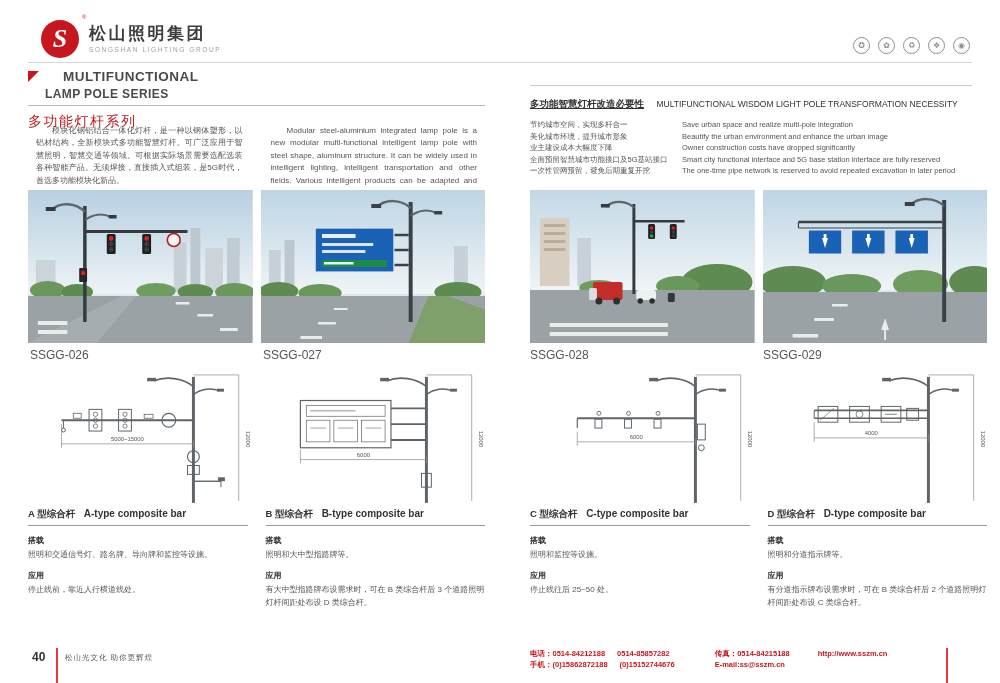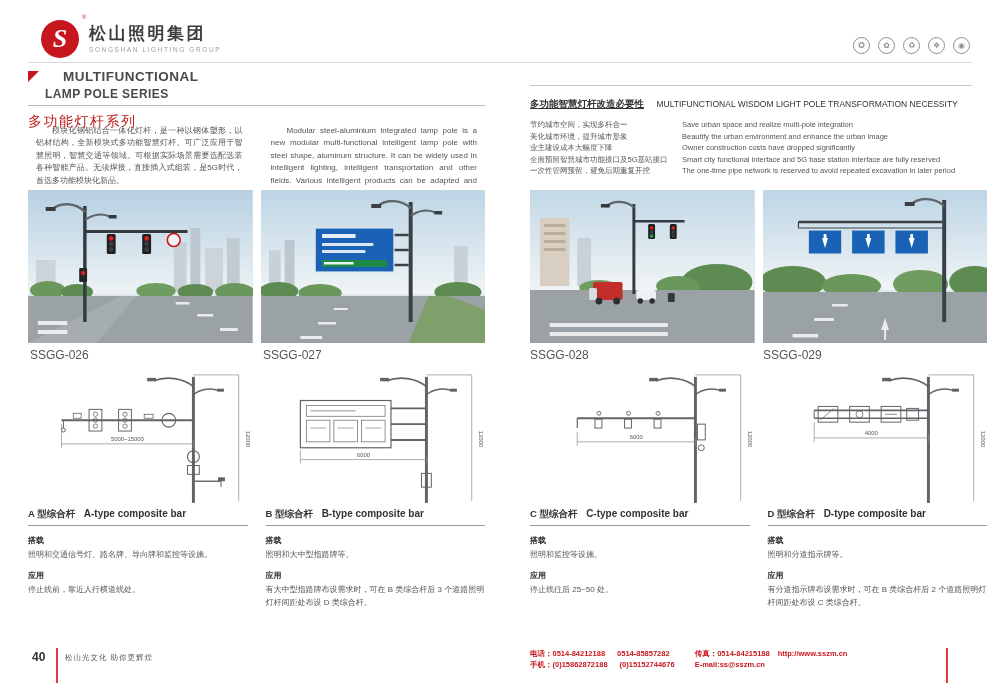--- a/index.html
+++ b/index.html
@@ -61,21 +61,21 @@
   .card-title{border-bottom:1px solid #9a9a9a;padding-bottom:4px;font-size:9.5px;color:#333;}
   .card-title .cn{font-weight:bold;margin-top:8px;}
   .card-title .en{font-weight:bold;font-size:10px;margin-left:6px;}
   .card h5{font-size:8px;font-weight:bold;color:#333;margin:9px 0 3px;}
   .card p{font-size:8px;color:#555;margin:0;line-height:1.55;}
 
   
   .f-no-l{position:absolute;left:32px;top:650px;font-size:12px;font-weight:bold;color:#333;}
   .f-redline-l{position:absolute;left:56px;top:648px;width:2px;height:35px;background:#e8383d;}
   .f-slogan{position:absolute;left:65px;top:653px;font-size:7.5px;color:#555;letter-spacing:1px;}
-  .contact{position:absolute;left:530px;top:648px;display:flex;gap:8px;
+  .contact{position:absolute;left:530px;top:648px;display:flex;gap:28px;
            font-size:7.5px;font-weight:bold;color:#c8161e;line-height:11px;white-space:nowrap;}
   .contact .num{margin-right:12px;}
   .f-redline-r{position:absolute;left:946px;top:648px;width:2px;height:35px;background:#e8383d;}
   .f-no-r{position:absolute;left:955px;top:685px;font-size:12px;font-weight:bold;color:#333;}
 
   
   .dg{stroke:#5f6468;fill:none;}
   .dg-dim{stroke:#8a8a8a;stroke-width:.7;fill:none;}
   .dg-txt{font-size:6px;fill:#555;}
 </style>

